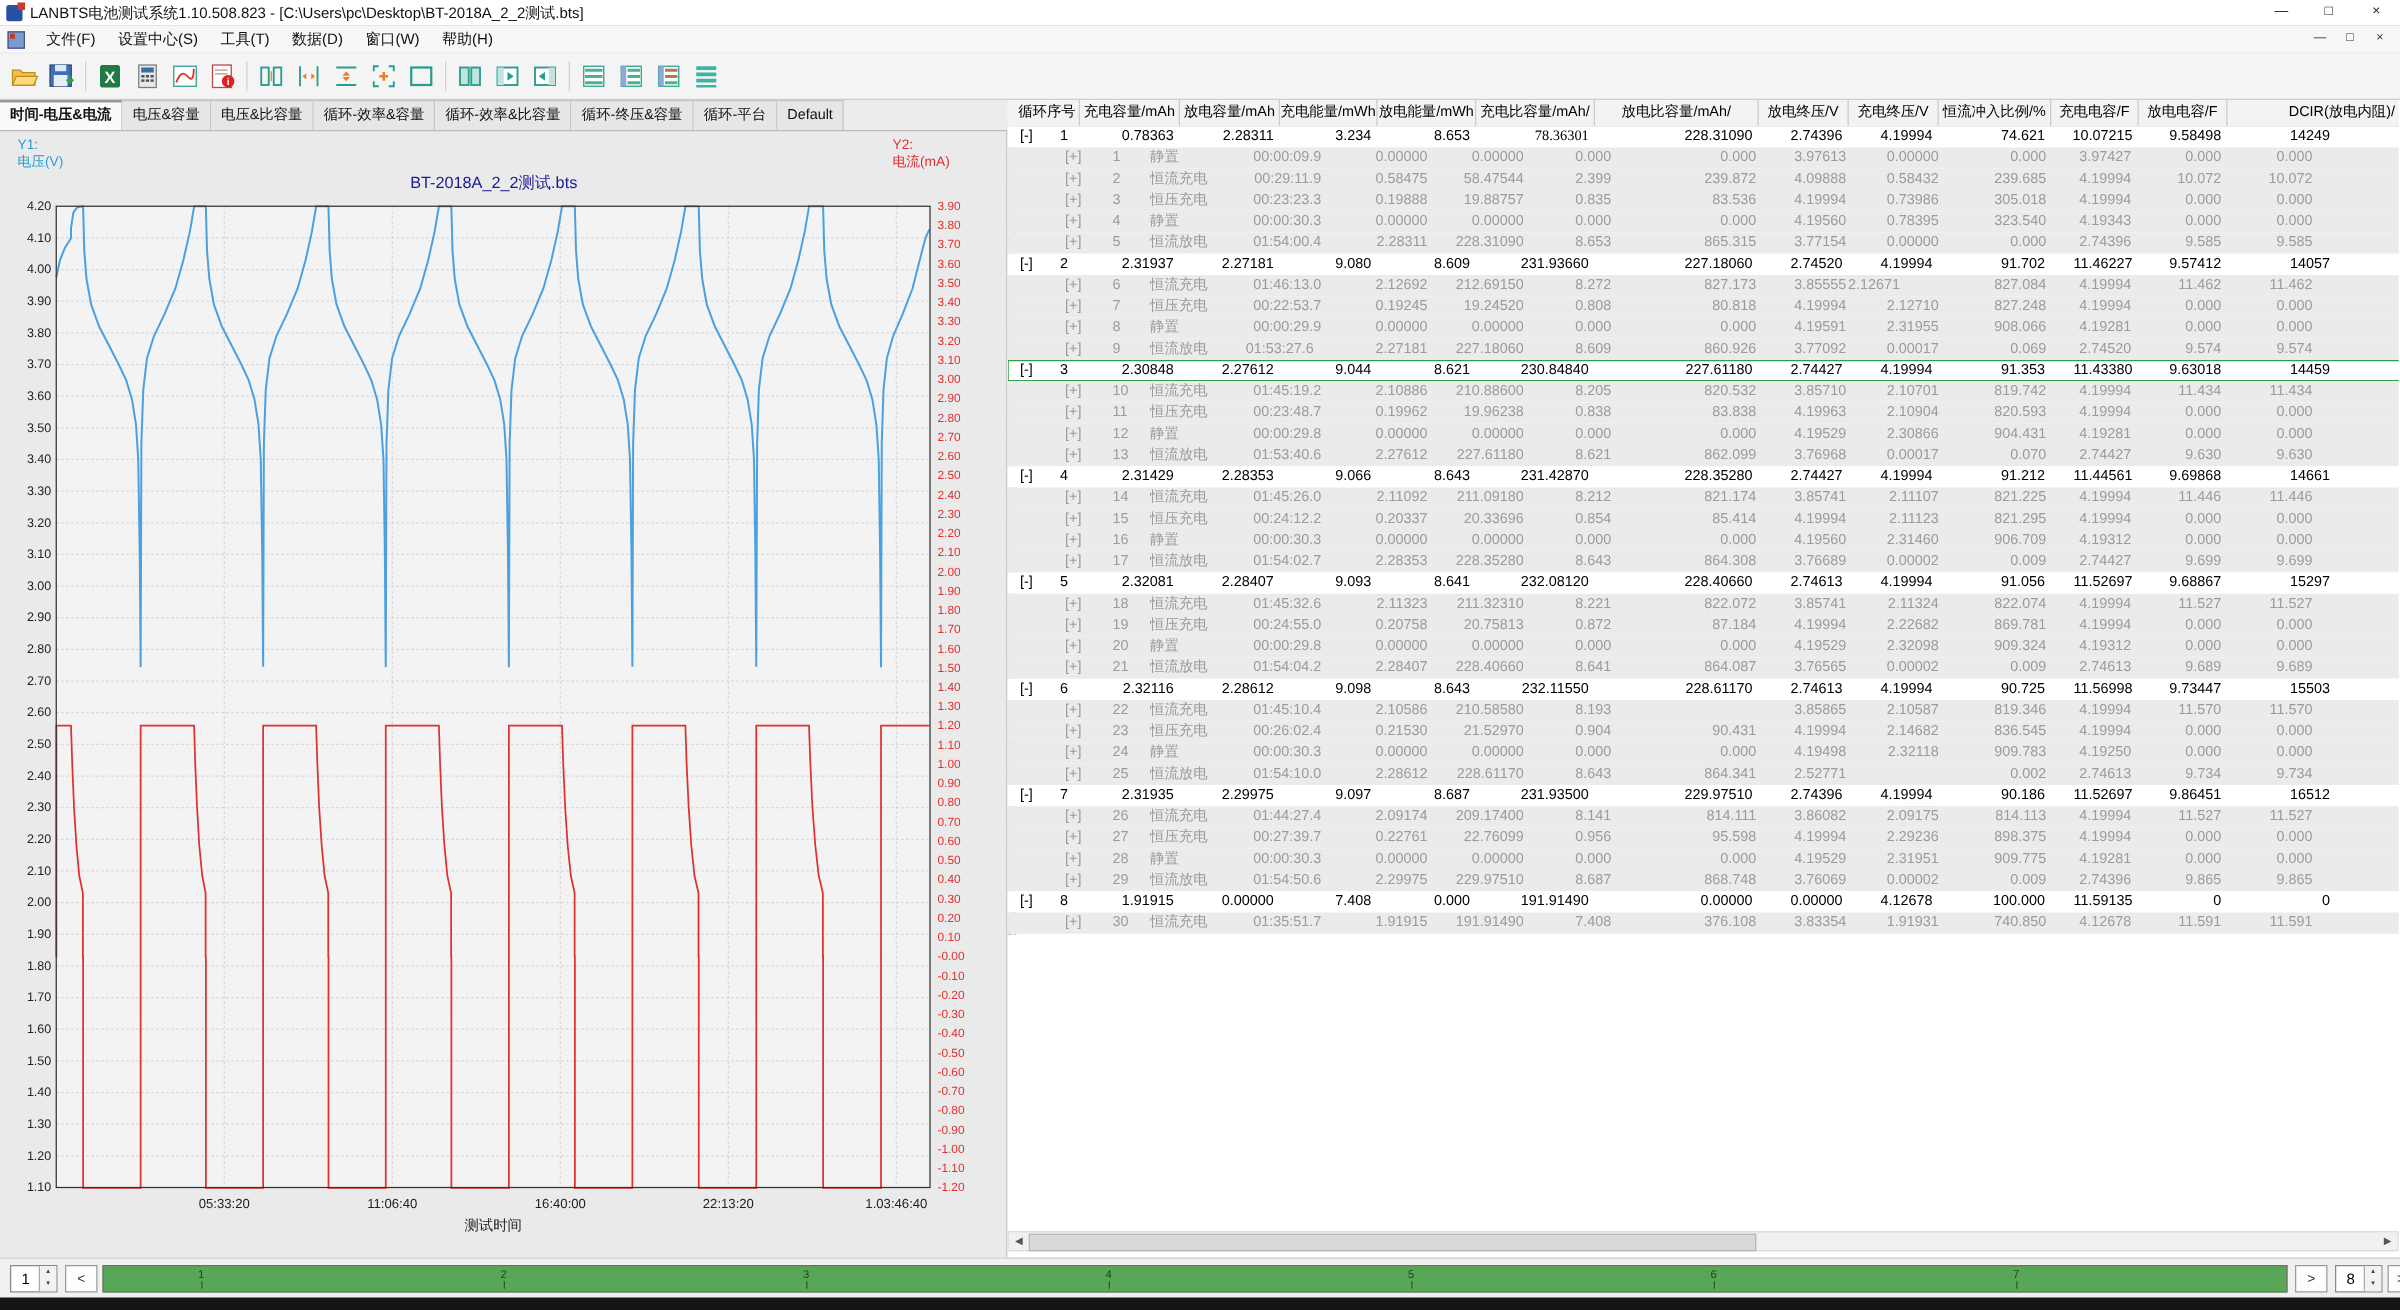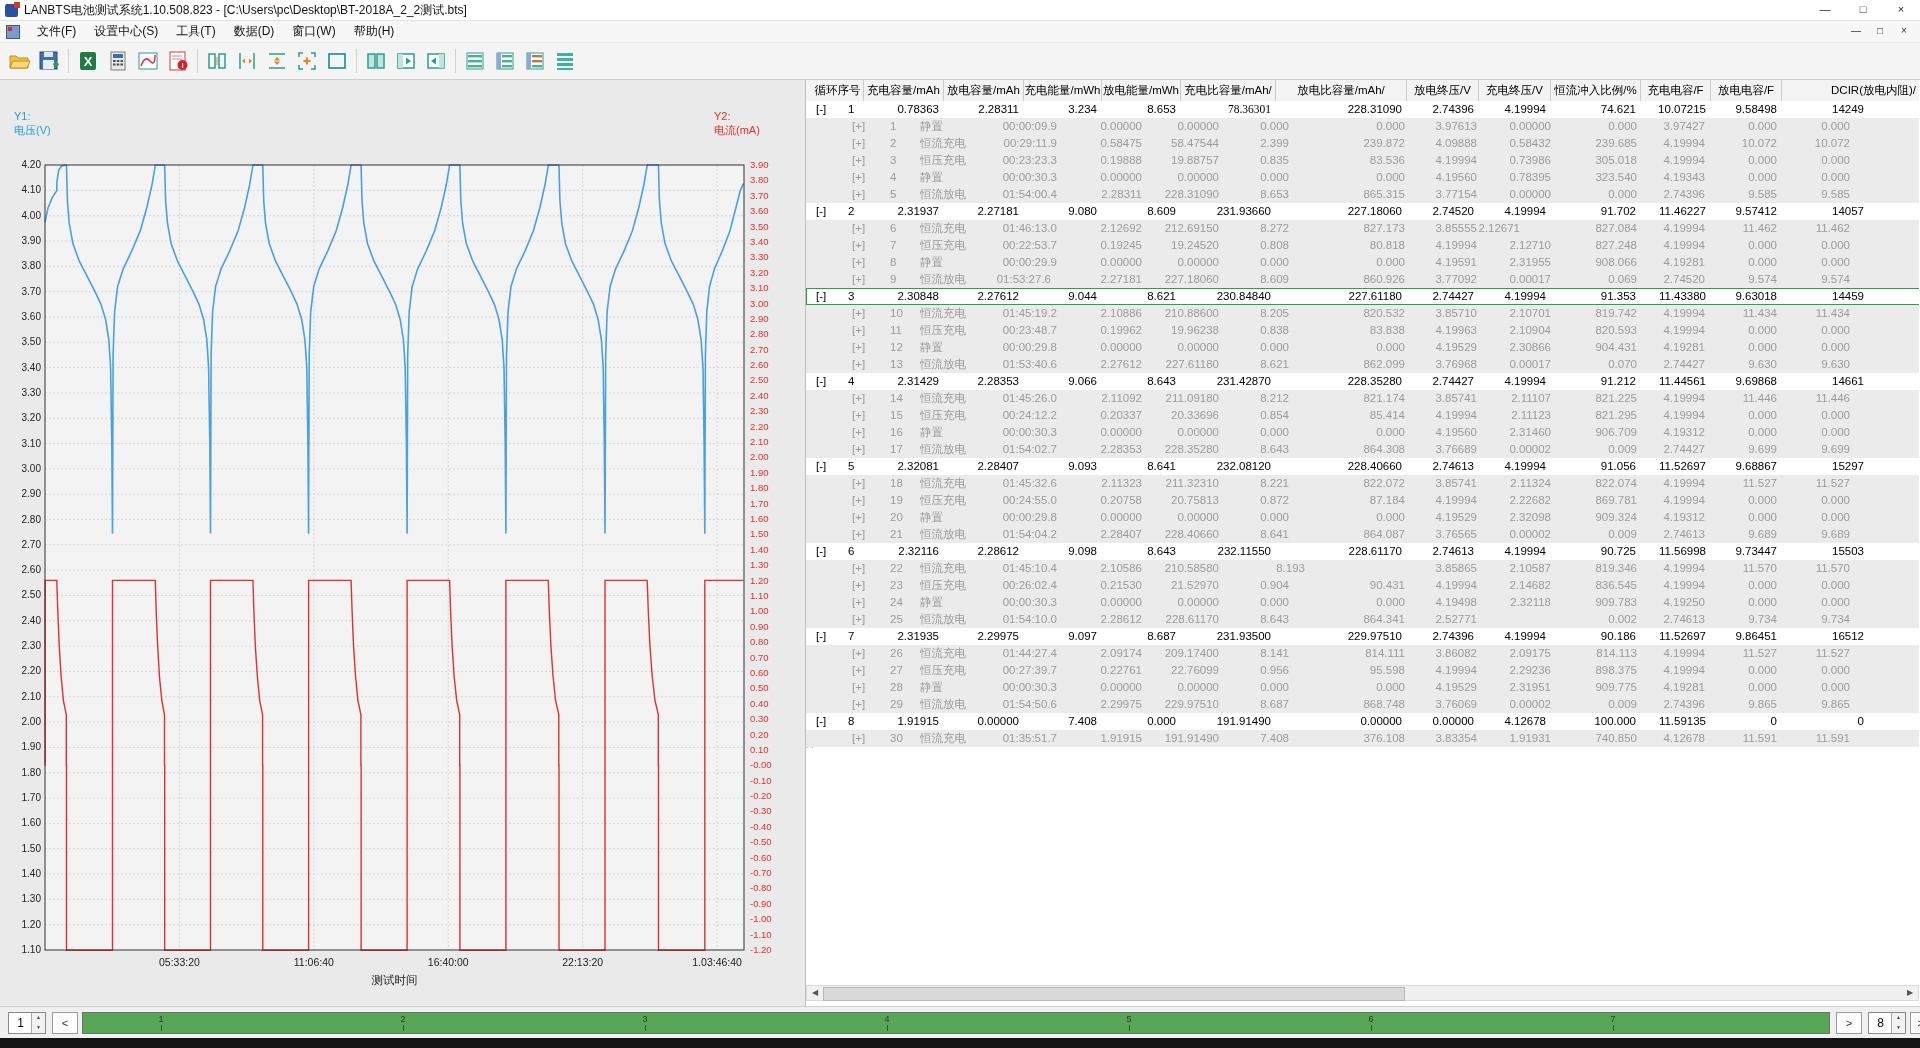--- a/index.html
+++ b/index.html
@@ -247,29 +247,40 @@
           <rect x="4" y="9" width="16" height="3"></rect>
           <rect x="4" y="14" width="16" height="3"></rect>
           <rect x="4" y="19" width="16" height="2"></rect>
         </g>
       </svg>
     </div>
   </div>
 
 <div id="content">
   <div id="chart-pane">
+    <div id="tabbar">
+        <div class="tab active">时间-电压&amp;电流</div>
+        <div class="tab">电压&amp;容量</div>
+        <div class="tab">电压&amp;比容量</div>
+        <div class="tab">循环-效率&amp;容量</div>
+        <div class="tab">循环-效率&amp;比容量</div>
+        <div class="tab">循环-终压&amp;容量</div>
+        <div class="tab">循环-平台</div>
+        <div class="tab">Default</div>
+      </div>
     <div id="chart-area">
       <div id="y1-label">
         <div>Y1:</div>
           <div>电压(V)</div>
       </div>
       <div id="y2-label">
         <div>Y2:</div>
           <div>电流(mA)</div>
       </div>
+      <div id="chart-title">BT-2018A_2_2测试.bts</div>
       <svg id="chart-svg" width="806" height="902">
           <rect x="45" y="61" width="699" height="785" fill="#f3f3f3" stroke="none"></rect>
           <line x1="45" y1="86.3225806451613" x2="744" y2="86.3225806451613" stroke="#d6d6d6" stroke-dasharray="2,2"></line>
           <line x1="45" y1="111.64516129032259" x2="744" y2="111.64516129032259" stroke="#d6d6d6" stroke-dasharray="2,2"></line>
           <line x1="45" y1="136.96774193548387" x2="744" y2="136.96774193548387" stroke="#d6d6d6" stroke-dasharray="2,2"></line>
           <line x1="45" y1="162.29032258064518" x2="744" y2="162.29032258064518" stroke="#d6d6d6" stroke-dasharray="2,2"></line>
           <line x1="45" y1="187.61290322580646" x2="744" y2="187.61290322580646" stroke="#d6d6d6" stroke-dasharray="2,2"></line>
           <line x1="45" y1="212.93548387096774" x2="744" y2="212.93548387096774" stroke="#d6d6d6" stroke-dasharray="2,2"></line>
           <line x1="45" y1="238.25806451612902" x2="744" y2="238.25806451612902" stroke="#d6d6d6" stroke-dasharray="2,2"></line>
           <line x1="45" y1="263.58064516129036" x2="744" y2="263.58064516129036" stroke="#d6d6d6" stroke-dasharray="2,2"></line>
@@ -846,21 +857,21 @@
           <div class="tcell num" style="left: 905px; width: 66px;">9.73447</div>
           <div class="tcell num" style="left: 976px; width: 82px;">15503</div>
         </div>
         <div class="trow step" style="top: 459px;">
           <div class="tcell" style="left: 46px; width: 24px;">[+]</div>
           <div class="tcell" style="left: 84px; width: 24px;">22</div>
           <div class="tcell" style="left: 114px; width: 52px;">恒流充电</div>
           <div class="tcell num" style="left: 163px; width: 88px;">01:45:10.4</div>
           <div class="tcell num" style="left: 254px; width: 82px;">2.10586</div>
           <div class="tcell num" style="left: 337px; width: 76px;">210.58580</div>
-          <div class="tcell num" style="left: 409px; width: 74px; padding-left: 16px;">8.193</div>
+          <div class="tcell num" style="left: 409px; width: 74px;">8.193</div>
           <div class="tcell num" style="left: 487px; width: 112px; margin-top: 45px;">819.342</div>
           <div class="tcell num" style="left: 603px; width: 68px;">3.85865</div>
           <div class="tcell num" style="left: 677px; width: 68px;">2.10587</div>
           <div class="tcell num" style="left: 749px; width: 82px;">819.346</div>
           <div class="tcell num" style="left: 835px; width: 64px;">4.19994</div>
           <div class="tcell num" style="left: 903px; width: 68px;">11.570</div>
           <div class="tcell num" style="left: 975px; width: 69px;">11.570</div>
         </div>
         <div class="trow step" style="top: 476px;">
           <div class="tcell" style="left: 46px; width: 24px;">[+]</div>

